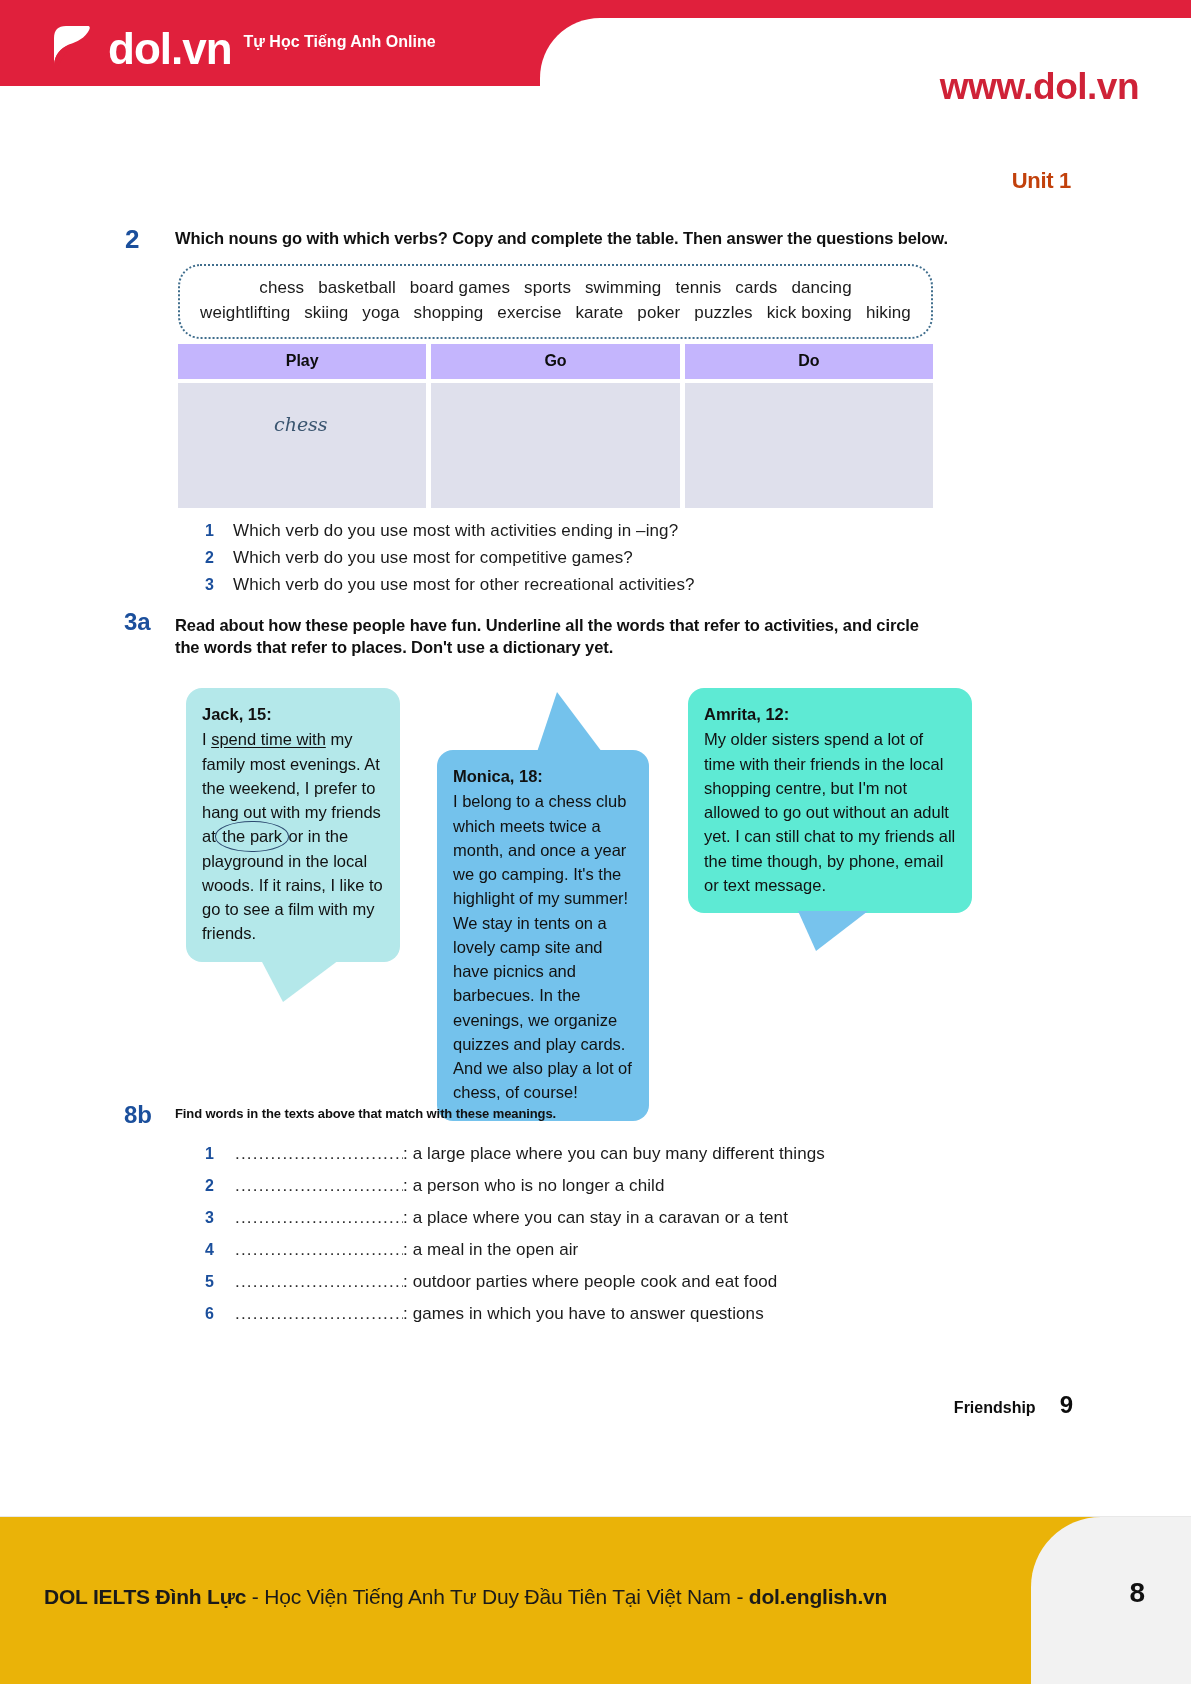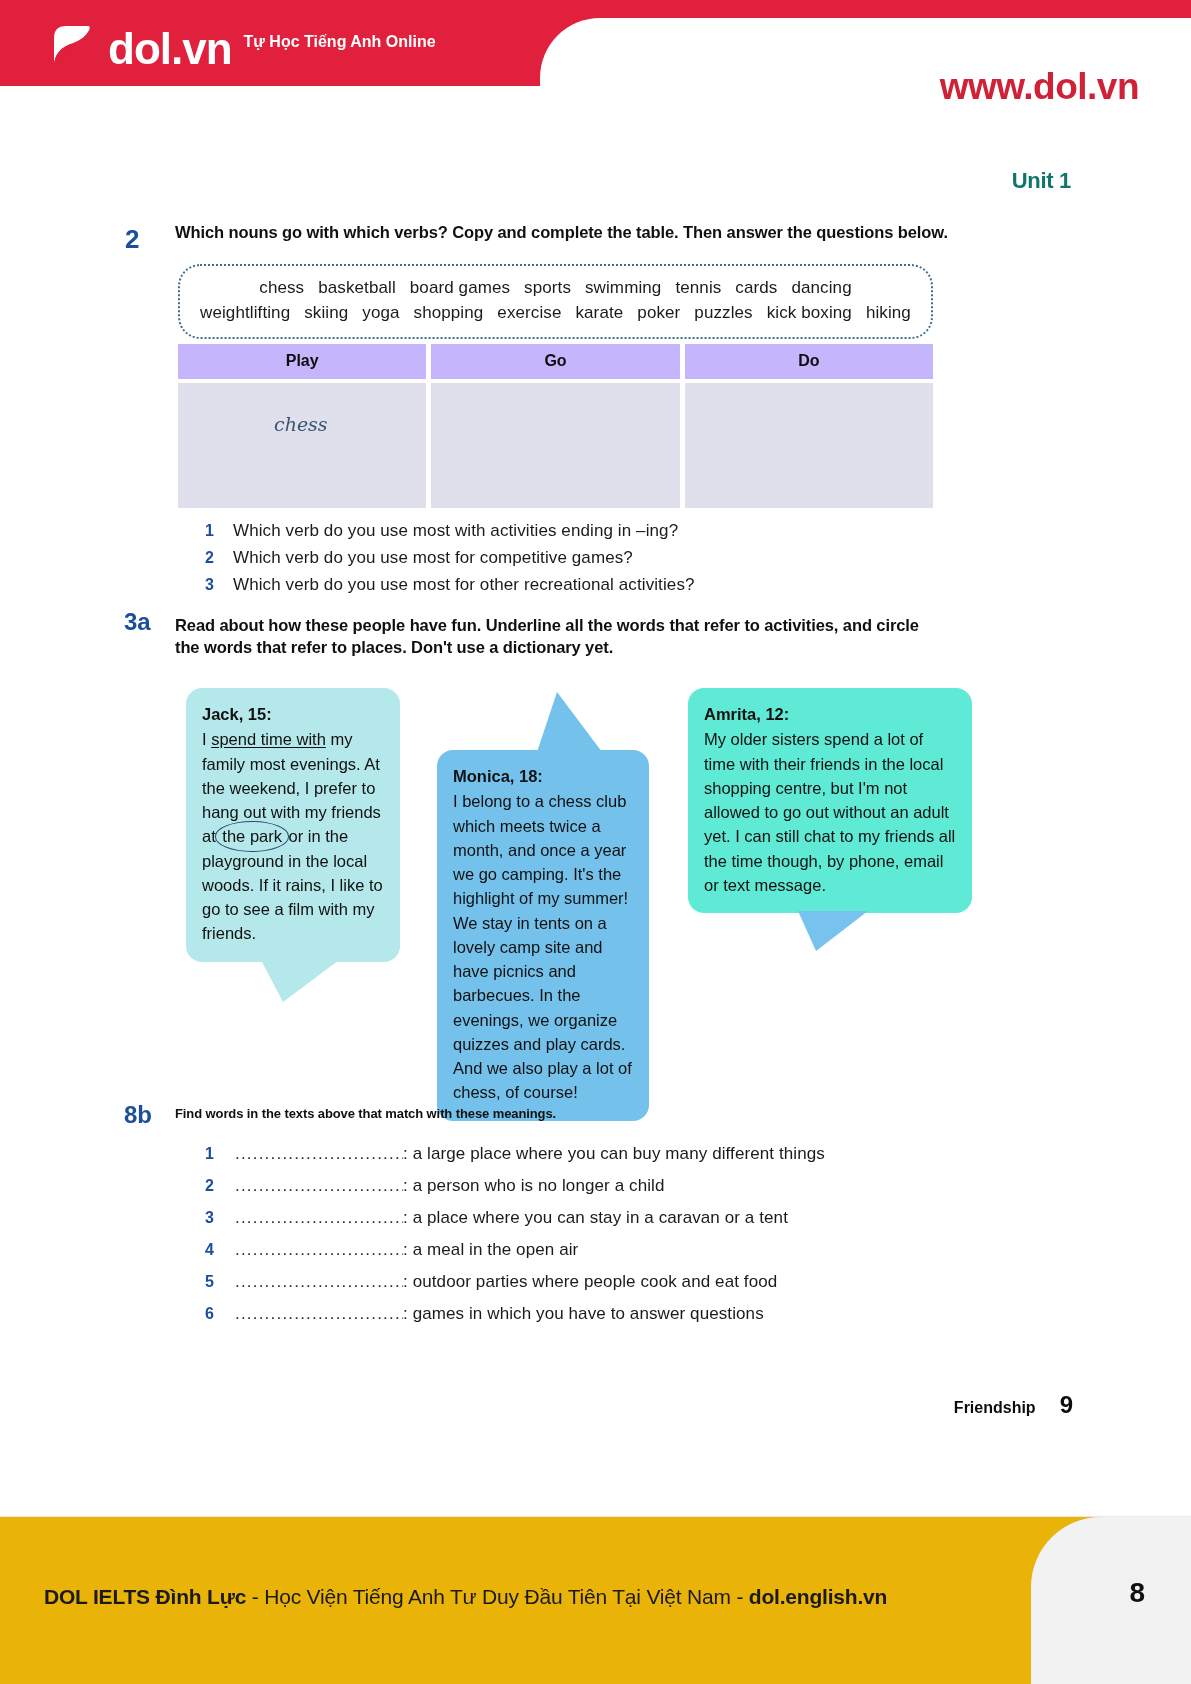--- a/index.html
+++ b/index.html
@@ -92,34 +92,34 @@
     top: 96px; left: 0;
     width: 1191px;
     height: 1420px;
   }
   .unit-label {
     position: absolute;
     top: 72px;
     right: 120px;
     font-size: 22px;
     font-weight: bold;
-    color: #0f766e;
+    color: #c2410c;
     letter-spacing: -0.3px;
   }
 
   
   .ex-num {
     position: absolute;
     font-weight: bold;
     color: #1b4f9c;
   }
   .ex2-num { left: 125px; top: 128px; font-size: 26px; }
   .ex2-instr {
     position: absolute;
-    left: 175px; top: 127px;
+    left: 175px; top: 133px;
     width: 790px;
     font-size: 16.5px;
     font-weight: bold;
     color: #101010;
     letter-spacing: -0.1px;
   }
 
   .wordbank {
     position: absolute;
     left: 178px; top: 168px;

